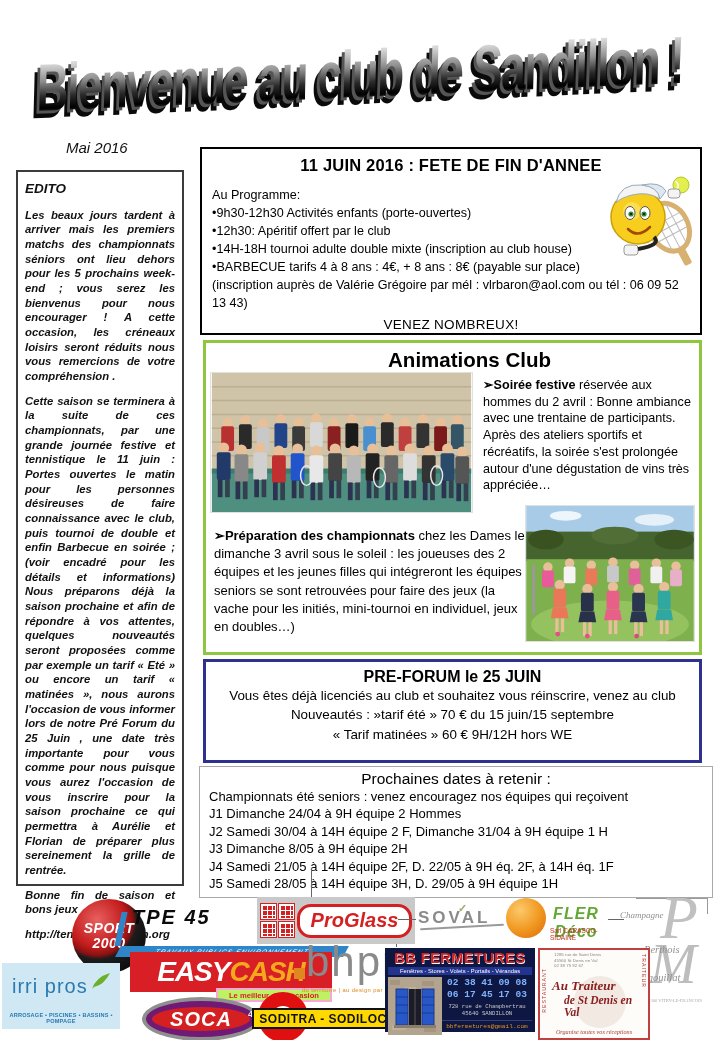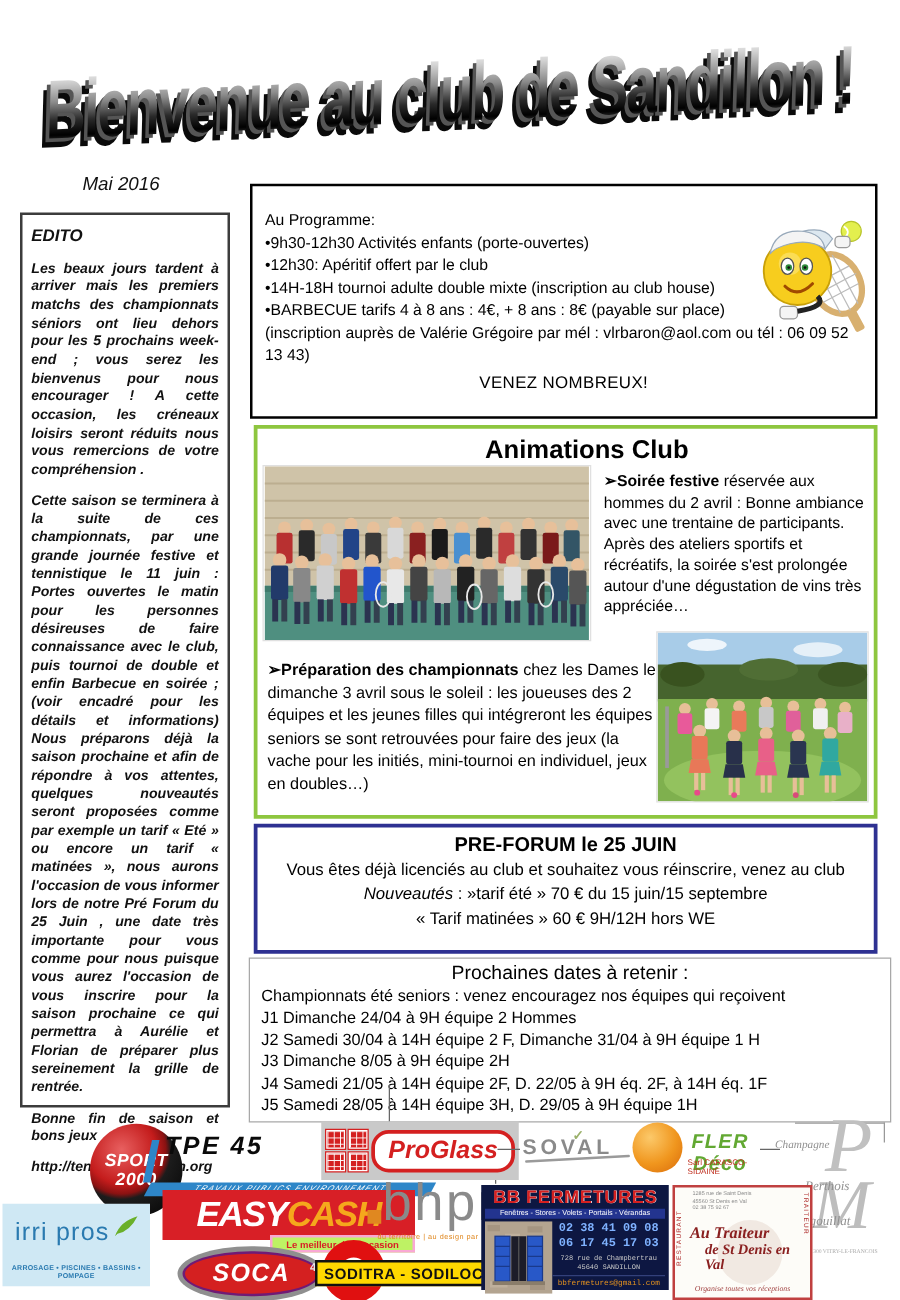--- a/index.html
+++ b/index.html
@@ -38,21 +38,21 @@
   .photo1 { left:4px; top:29px; border:1px solid #e0e0e0; }
   .anim-text1 { left:277px; top:34px; width:213px; font-size:12.6px; line-height:1.33; }
   .anim-text2 { left:8px; top:184px; width:318px; font-size:13px; line-height:1.4; }
   .photo2 { right:4px; top:162px; border:1px solid #e0e0e0; }
   .lead { font-weight:bold; }
 
   
   .preforum { left:203px; top:659px; width:499px; height:104px; border:3px solid #2e3192; text-align:center; padding-top:6px; }
   .pre-title { font-weight:bold; font-size:16px; }
   .pre-line { font-size:13.4px; line-height:1.45; }
-  .it { font-style:italic; }
+  .it { }
 
   
   .dates { left:199px; top:766px; width:514px; height:132px; border:1px solid #a8a8a8; padding:3px 9px; }
   .dates-title { text-align:center; font-size:15.5px; }
   .dates-line { font-size:13px; line-height:1.34; }
 
   
   .s2000 { left:72px; top:899px; width:74px; height:74px; border-radius:50%;
            background: radial-gradient(circle at 34% 28%, #e86060 0%, #c41c1c 38%, #8a1212 49%, #1c1c1c 55%, #000 100%);
            display:flex; flex-direction:column; align-items:center; justify-content:center;
@@ -94,21 +94,21 @@
   .easy { left:130px; top:952px; width:202px; height:40px; background:#d81f26; display:flex; align-items:center; justify-content:center;
           font-weight:900; font-style:italic; font-size:28px; letter-spacing:-1px; }
   .easy .e1 { color:#fff; } .easy .e2 { color:#f5a81c; }
   .easy-tag { left:216px; top:988px; width:116px; height:14px; background:#bef264; border:2px solid #f9a8d4; color:#d81f26;
               font-weight:bold; font-size:7.6px; display:flex; align-items:center; justify-content:center; }
   .bhpr { left:300px; top:944px; width:100px; height:56px; }
   .bhpr-name { position:absolute; left:6px; top:-6px; color:#8a8a8a; font-size:42px; letter-spacing:2px; font-weight:400; }
   .bhpr-sq { position:absolute; left:-6px; top:24px; width:11px; height:11px; background:#e08820; }
   .bhpr-tag { position:absolute; left:2px; top:43px; color:#e08820; font-size:5.8px; letter-spacing:0.4px; white-space:nowrap; }
   .soca { left:142px; top:997px; width:118px; height:44px; border-radius:50%; background:#8f8f8f; padding:4px; }
-  .soca-in { width:100%; height:100%; border-radius:50%; background:#d42020; border:2px solid #701a75;
+  .soca-in { width:100%; height:100%; border-radius:50%; background:#d42020; border:6px solid #701a75;
              display:flex; align-items:center; justify-content:center; color:#fff; font-weight:900; font-style:italic; font-size:20px; letter-spacing:1px; }
   .soca-45 { position:absolute; right:2px; top:12px; color:#e8e8e8; font-size:9px; font-weight:bold; }
   .soditra { left:252px; top:992px; width:142px; height:50px; }
   .sod-ring { position:absolute; left:6px; top:0; width:50px; height:50px; border:14px solid #e01010; border-radius:50%; }
   .sod-band { position:absolute; left:0; top:16px; width:142px; height:21px; background:#ffd800; border:2px solid #111;
               display:flex; align-items:center; justify-content:center; color:#111; font-weight:700; font-size:12px; letter-spacing:0.5px; }
   .bb { left:385px; top:948px; width:150px; height:84px; background:#0d1742; padding:2px 3px; }
   .bb-title { color:#d42020; font-weight:900; font-size:14.5px; text-align:center; letter-spacing:0.5px; text-shadow:0.5px 0.5px 0 #fff; }
   .bb-tag { background:#23348f; color:#fff; font-size:5.8px; text-align:center; padding:1px 0; margin-top:1px; }
   .bb-row { display:flex; margin-top:2px; }
@@ -141,20 +141,21 @@
 
   <div class="abs edito">
     <h2>EDITO</h2>
     <p>Les beaux jours tardent à arriver mais les premiers matchs des championnats séniors ont lieu dehors pour les 5 prochains week-end ; vous serez les bienvenus pour nous encourager ! A cette occasion, les créneaux loisirs seront réduits nous vous remercions de votre compréhension .</p>
     <p>Cette saison se terminera à la suite de ces championnats, par une grande journée festive et tennistique le 11 juin : Portes ouvertes le matin pour les personnes désireuses de faire connaissance avec le club, puis tournoi de double et enfin Barbecue en soirée ; (voir encadré pour les détails et informations) Nous préparons déjà la saison prochaine et afin de répondre à vos attentes, quelques nouveautés seront proposées comme par exemple un tarif « Eté » ou encore un tarif « matinées », nous aurons l'occasion de vous informer lors de notre Pré Forum du 25 Juin , une date très importante pour vous comme pour nous puisque vous aurez l'occasion de vous inscrire pour la saison prochaine ce qui permettra à Aurélie et Florian de préparer plus sereinement la grille de rentrée.</p>
     <p>Bonne fin de saison et bons jeux</p>
     <p class="url">http://tennis2.sandillon.org</p>
   </div>
 
   <div class="abs fete">
+    <div class="fete-title">11 JUIN 2016 : FETE DE FIN D'ANNEE</div>
     <svg class="abs smiley" width="96" height="102" viewBox="0 0 96 102">
       <g transform="rotate(-28 68 60)">
         <ellipse cx="68" cy="58" rx="19" ry="25" fill="#fff" stroke="#d8b070" stroke-width="5"></ellipse>
         <g stroke="#bbb" stroke-width="1">
           <line x1="52" y1="50" x2="84" y2="50"></line>
             <line x1="50" y1="58" x2="86" y2="58"></line>
             <line x1="52" y1="66" x2="84" y2="66"></line>
           <line x1="60" y1="36" x2="60" y2="80"></line>
             <line x1="68" y1="34" x2="68" y2="82"></line>
             <line x1="76" y1="36" x2="76" y2="80"></line>

